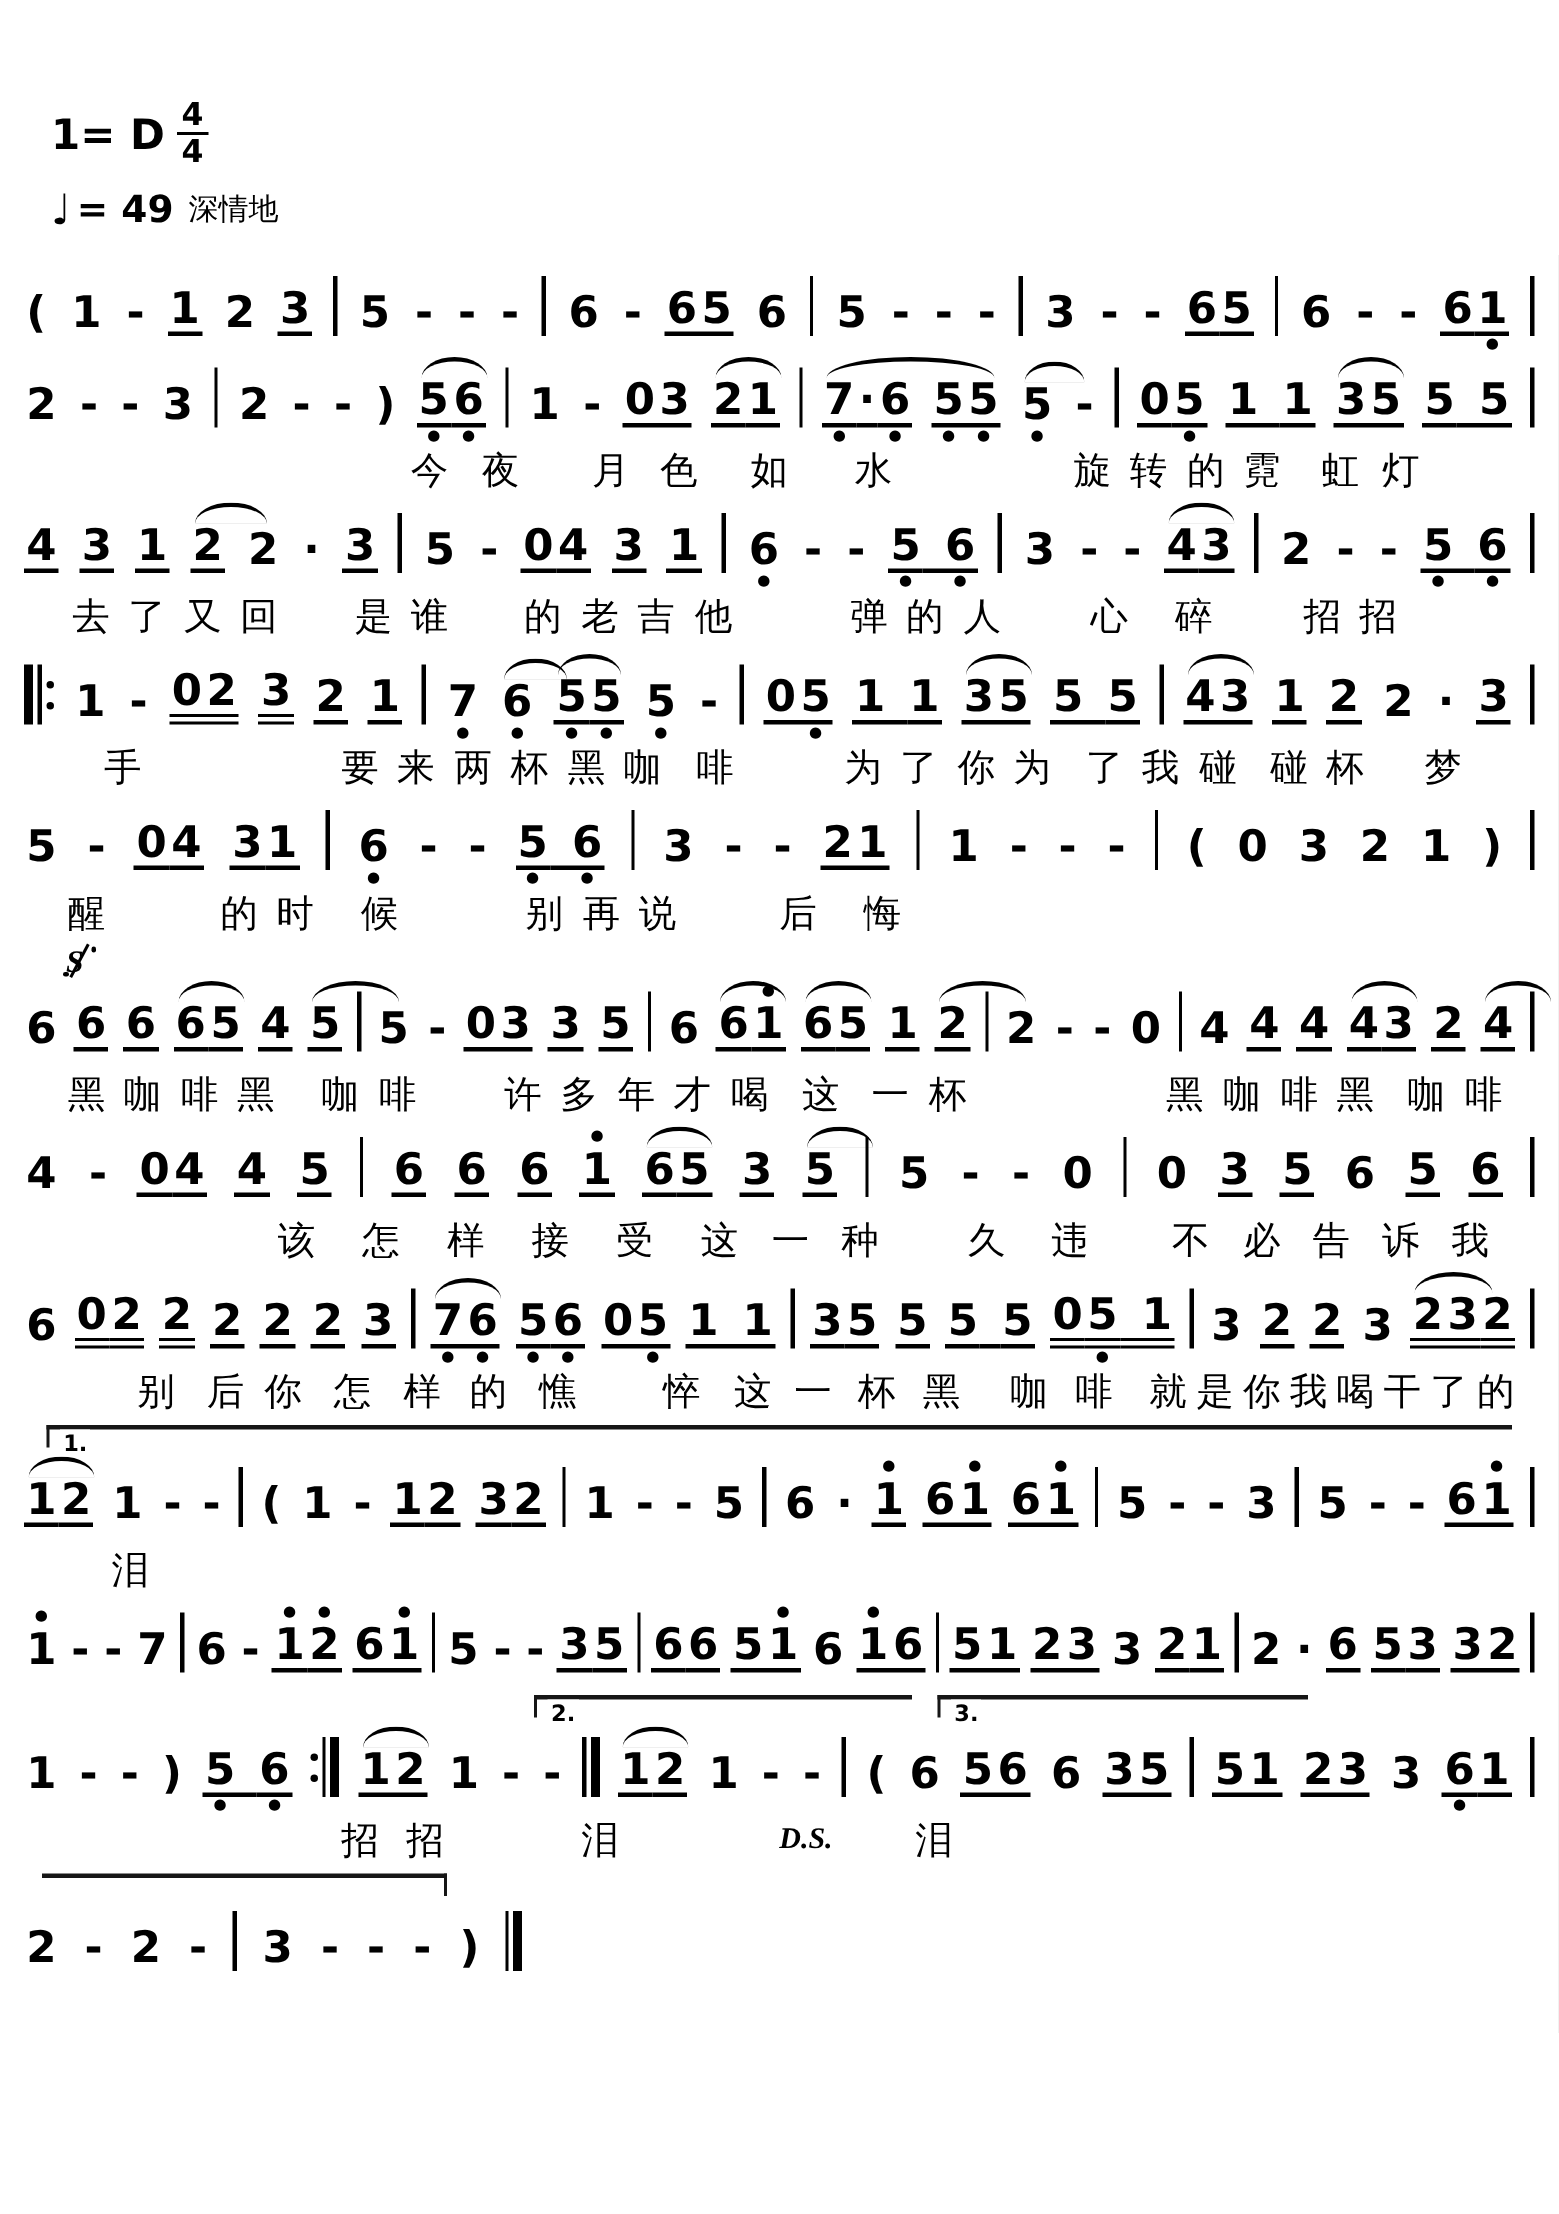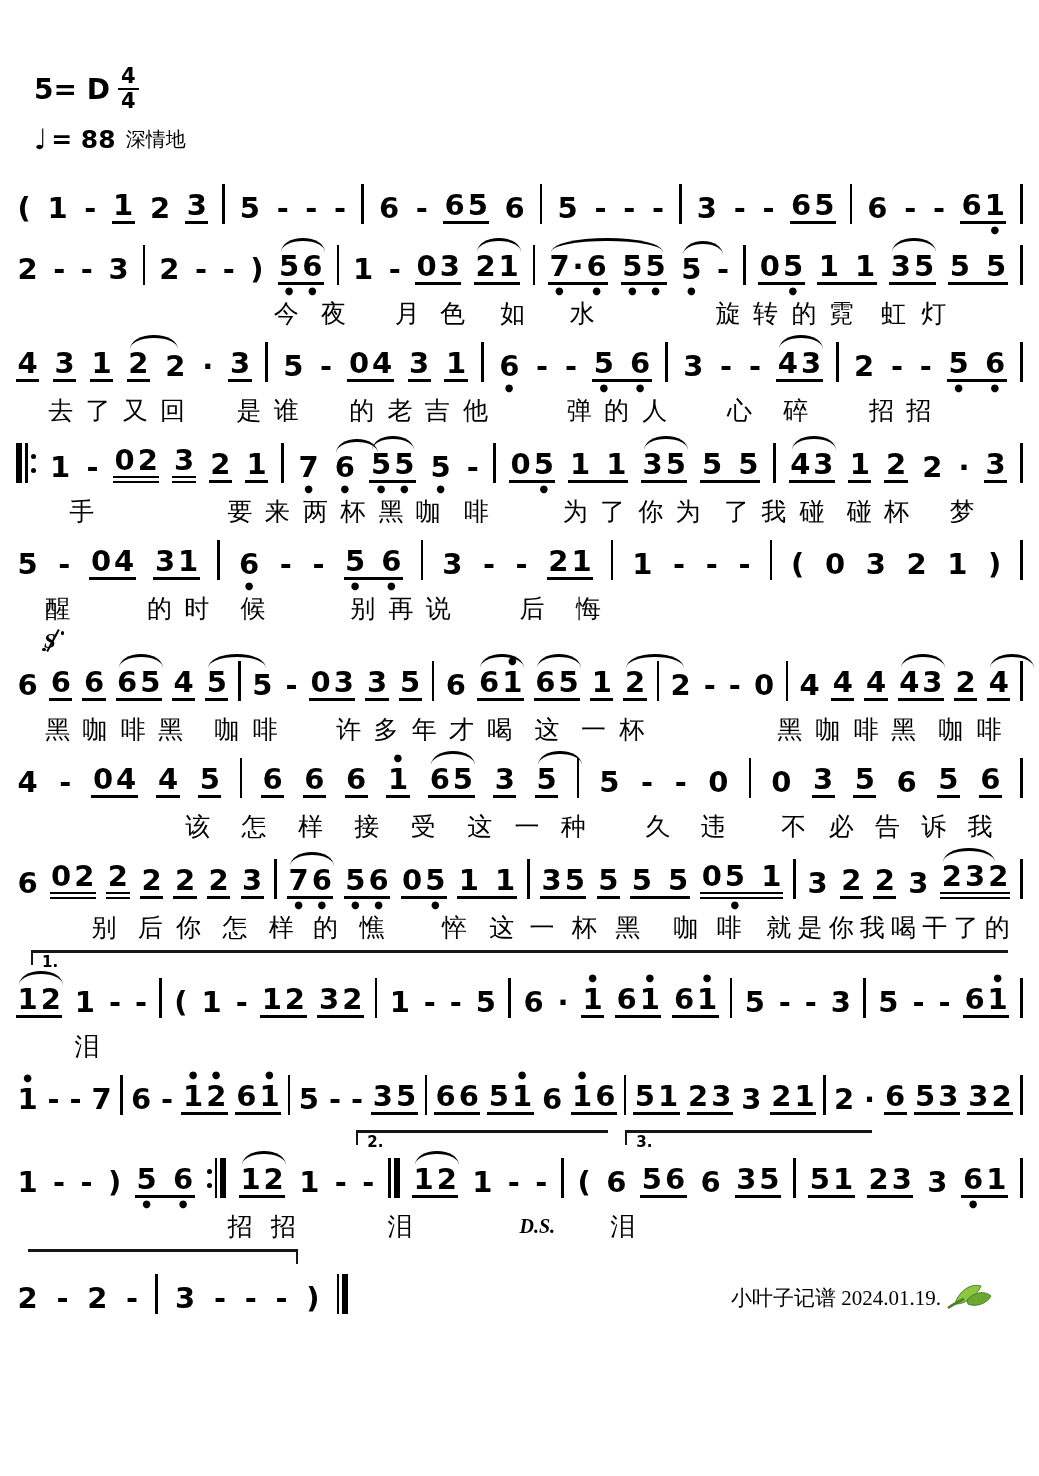--- a/index.html
+++ b/index.html
@@ -55,29 +55,29 @@
   .lastrow{display:flex;align-items:center;}
   .footer{margin-left:auto;margin-right:30px;display:flex;align-items:center;gap:4px;
           font-size:21px;font-family:"Liberation Serif",serif;}
 </style>
 </head>
 <body>
 
 <div class="page">
   <div class="hdr">
     <div class="keyrow">
-      <span>5= D</span>
+      <span>1= D</span>
       <span class="ts">
         <span class="tsn">4</span>
         <span class="tsd">4</span>
       </span>
     </div>
     <div class="temporow">
       <span class="qnote">♩</span>
-      <span>= 88</span>
+      <span>= 49</span>
       <span class="expr">深情地</span>
     </div>
   </div>
   <div id="systems">
       <div class="sys">
         <div class="noterow">
           <span class="tok">
             <span class="cells">
               <span class="cell">
                 <span class="dr">&nbsp;</span>
@@ -3261,24 +3261,16 @@
                   <span class="chx">)</span>
                   <span class="dr">&nbsp;</span>
                 </span>
               </span>
             </span>
             <span class="barwrap">
               <span class="bl"></span>
               <span class="bthick"></span>
             </span>
           </div>
-          <div class="footer">
-            <span>小叶子记谱 2024.01.19.</span>
-            <span><svg width="48" height="36" viewBox="0 0 48 36">
-                <path d="M10 27 C14 13, 27 6, 36 9 C31 20, 20 27, 11 27 Z" fill="#8dc63f" stroke="#4e7f2a" stroke-width="1"></path>
-                <path d="M22 23 C30 14, 41 14, 46 19 C41 28, 29 30, 23 27 Z" fill="#6aa832" stroke="#4e7f2a" stroke-width="1"></path>
-                <path d="M3 31 C9 27, 14 24, 19 22" stroke="#4e7f2a" fill="none" stroke-width="2.5"></path>
-              </svg></span>
-          </div>
         </div>
       </div>
     </div>
 </div>
 
 </body></html>

